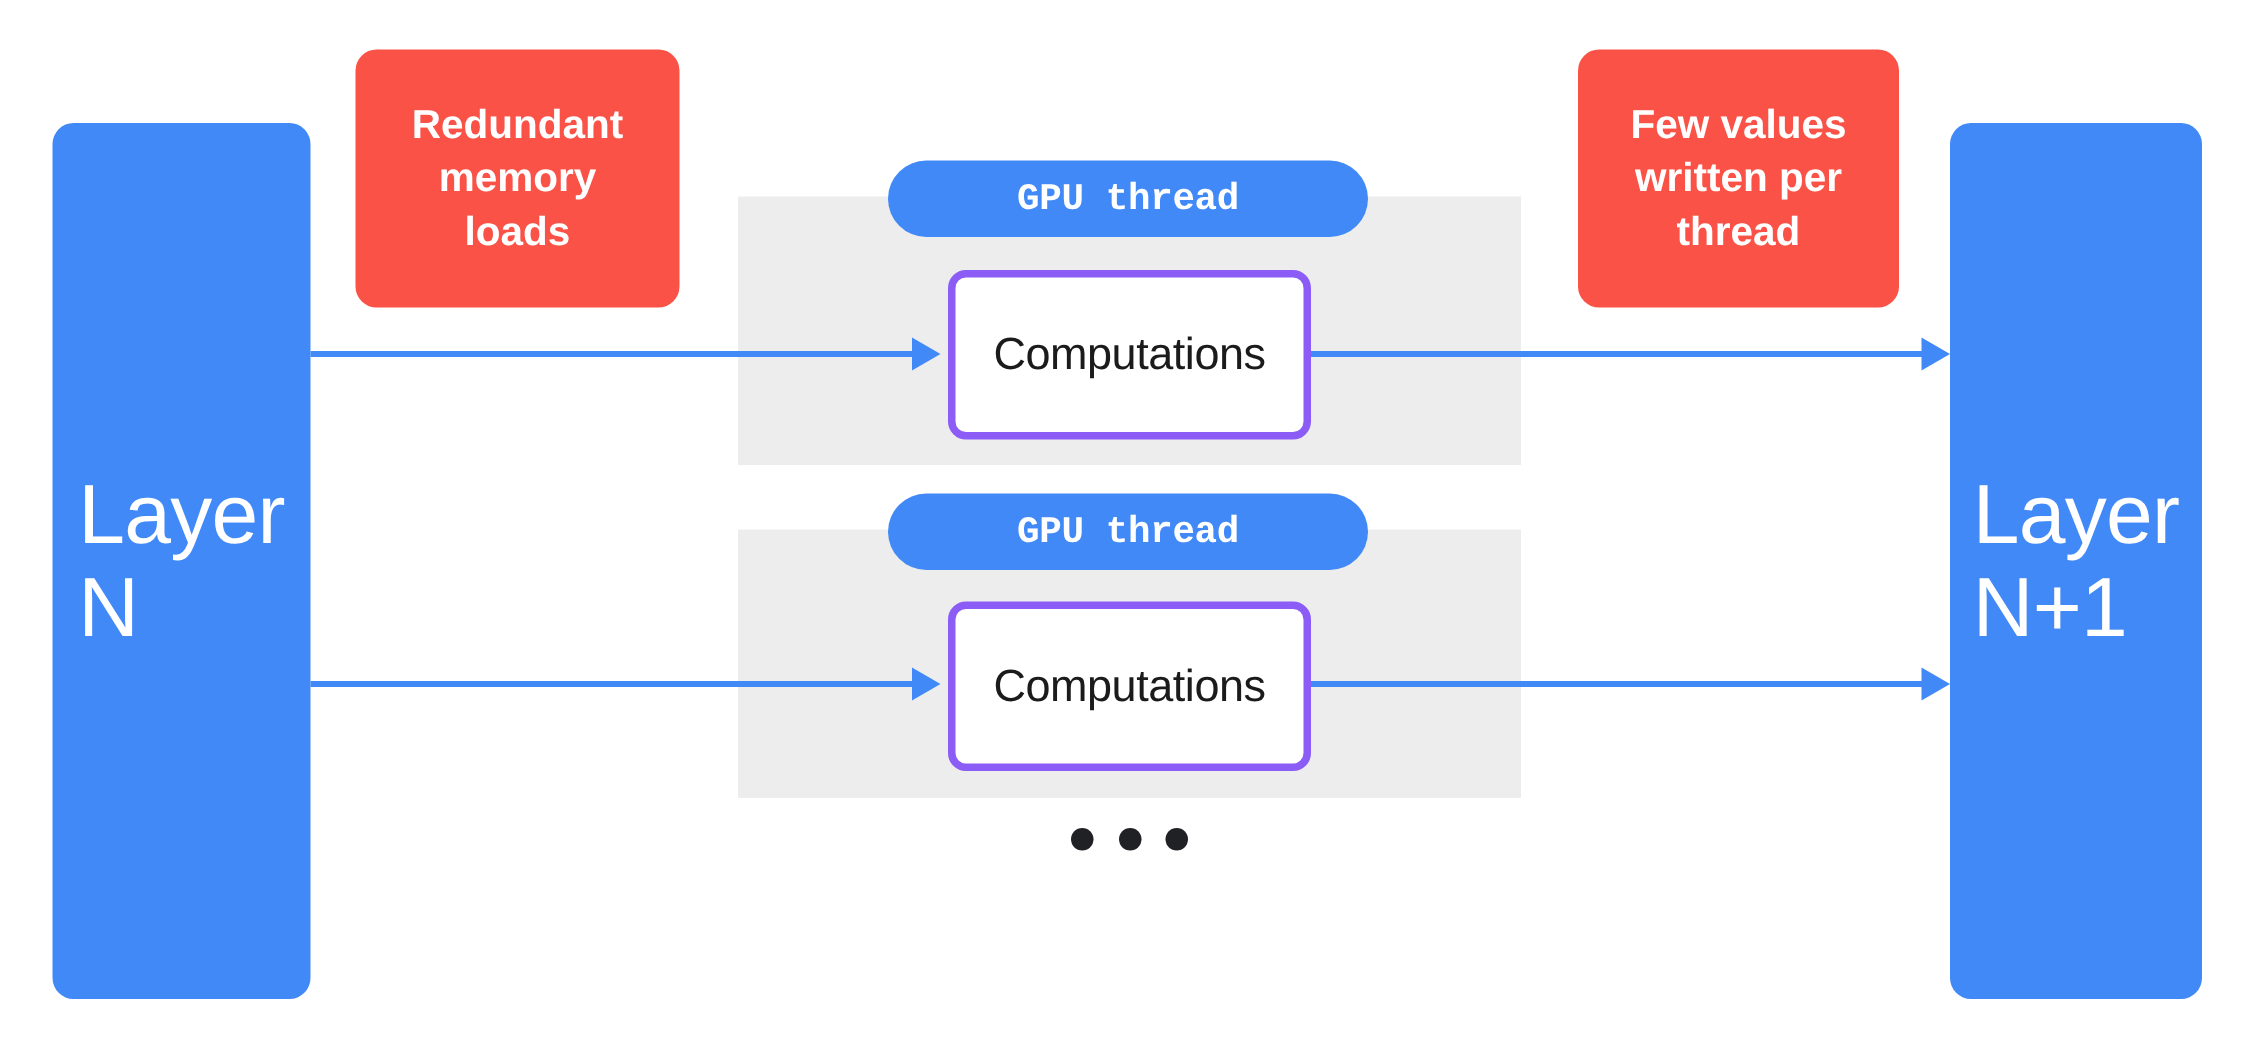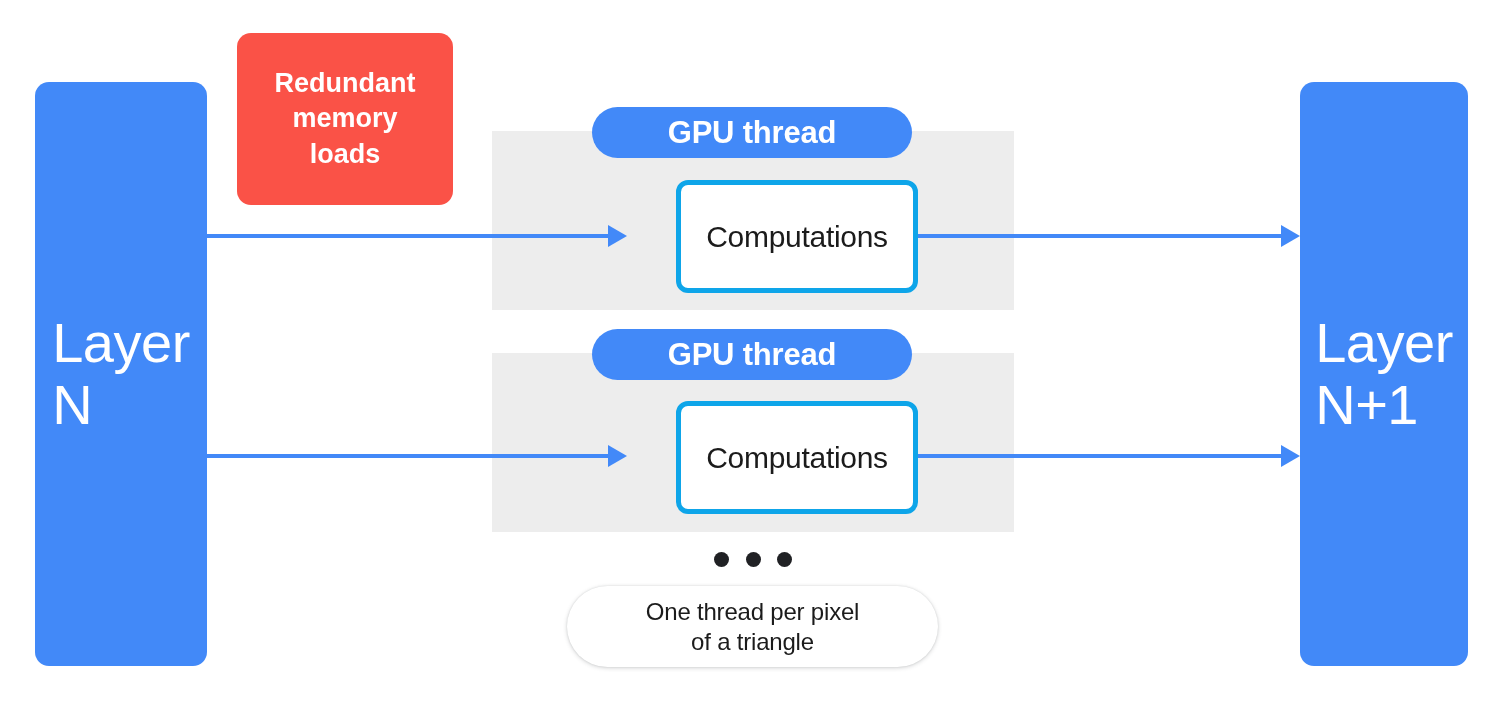--- a/index.html
+++ b/index.html
@@ -84,47 +84,47 @@
 
   
   .gpu-thread-pill {
     position: absolute;
     left: 592px;
     width: 320px;
     height: 51px;
     background: #4289F8;
     border-radius: 26px;
     color: #ffffff;
-    font-size: 31px;
+    font-size: 25px;
     font-weight: 700;
     display: flex;
     align-items: center;
     justify-content: center;
     letter-spacing: -0.2px;
+    font-family: Liberation Mono, monospace;
   }
   #gpu-thread-pill-1 { top: 107px; }
   #gpu-thread-pill-2 { top: 329px; }
 
   
   .computations-box {
     position: absolute;
     left: 632px;
     width: 242px;
     height: 113px;
     background: #ffffff;
-    border: 5px solid #0ea5e9;
+    border: 5px solid #8b5cf6;
     border-radius: 12px;
     box-sizing: border-box;
     display: flex;
     align-items: center;
     justify-content: center;
     font-size: 30px;
     color: #1b1b1b;
     letter-spacing: -0.3px;
-    margin-left: 44px;
   }
   #computations-box-1 { top: 180px; }
   #computations-box-2 { top: 401px; }
 
   
   .arrow-line {
     position: absolute;
     height: 4px;
     background: #4289F8;
   }
@@ -198,20 +198,25 @@
 N</span>
   </div>
 
   <div class="callout-red callout-block" id="callout-memory-loads">
     <span>Redundant
 memory
 loads</span>
   </div>
 
 
+  <div class="callout-red callout-block" id="callout-few-values">
+    <span>Few values
+written per
+thread</span>
+  </div>
 
   <div class="thread-band" id="thread-band-1"></div>
 
   <div class="thread-band" id="thread-band-2"></div>
 
   <div class="arrow-line" id="arrow-in-1-line"></div>
   <div class="arrow-head" id="arrow-in-1-head"></div>
   <div class="arrow-line" id="arrow-out-1-line"></div>
   <div class="arrow-head" id="arrow-out-1-head"></div>
 
@@ -235,23 +240,19 @@
   <div class="computations-box" id="computations-box-2">
     <span>Computations</span>
   </div>
 
   <div id="ellipsis-dots">
       <span class="dot"></span>
       <span class="dot"></span>
       <span class="dot"></span>
     </div>
 
-  <div id="one-thread-pill">
-    <span>One thread per pixel
-of a triangle</span>
-  </div>
 
   <div class="layer-box" id="layer-n1">
     <span>Layer
 N+1</span>
   </div>
 
 </div>
 
 </body></html>

